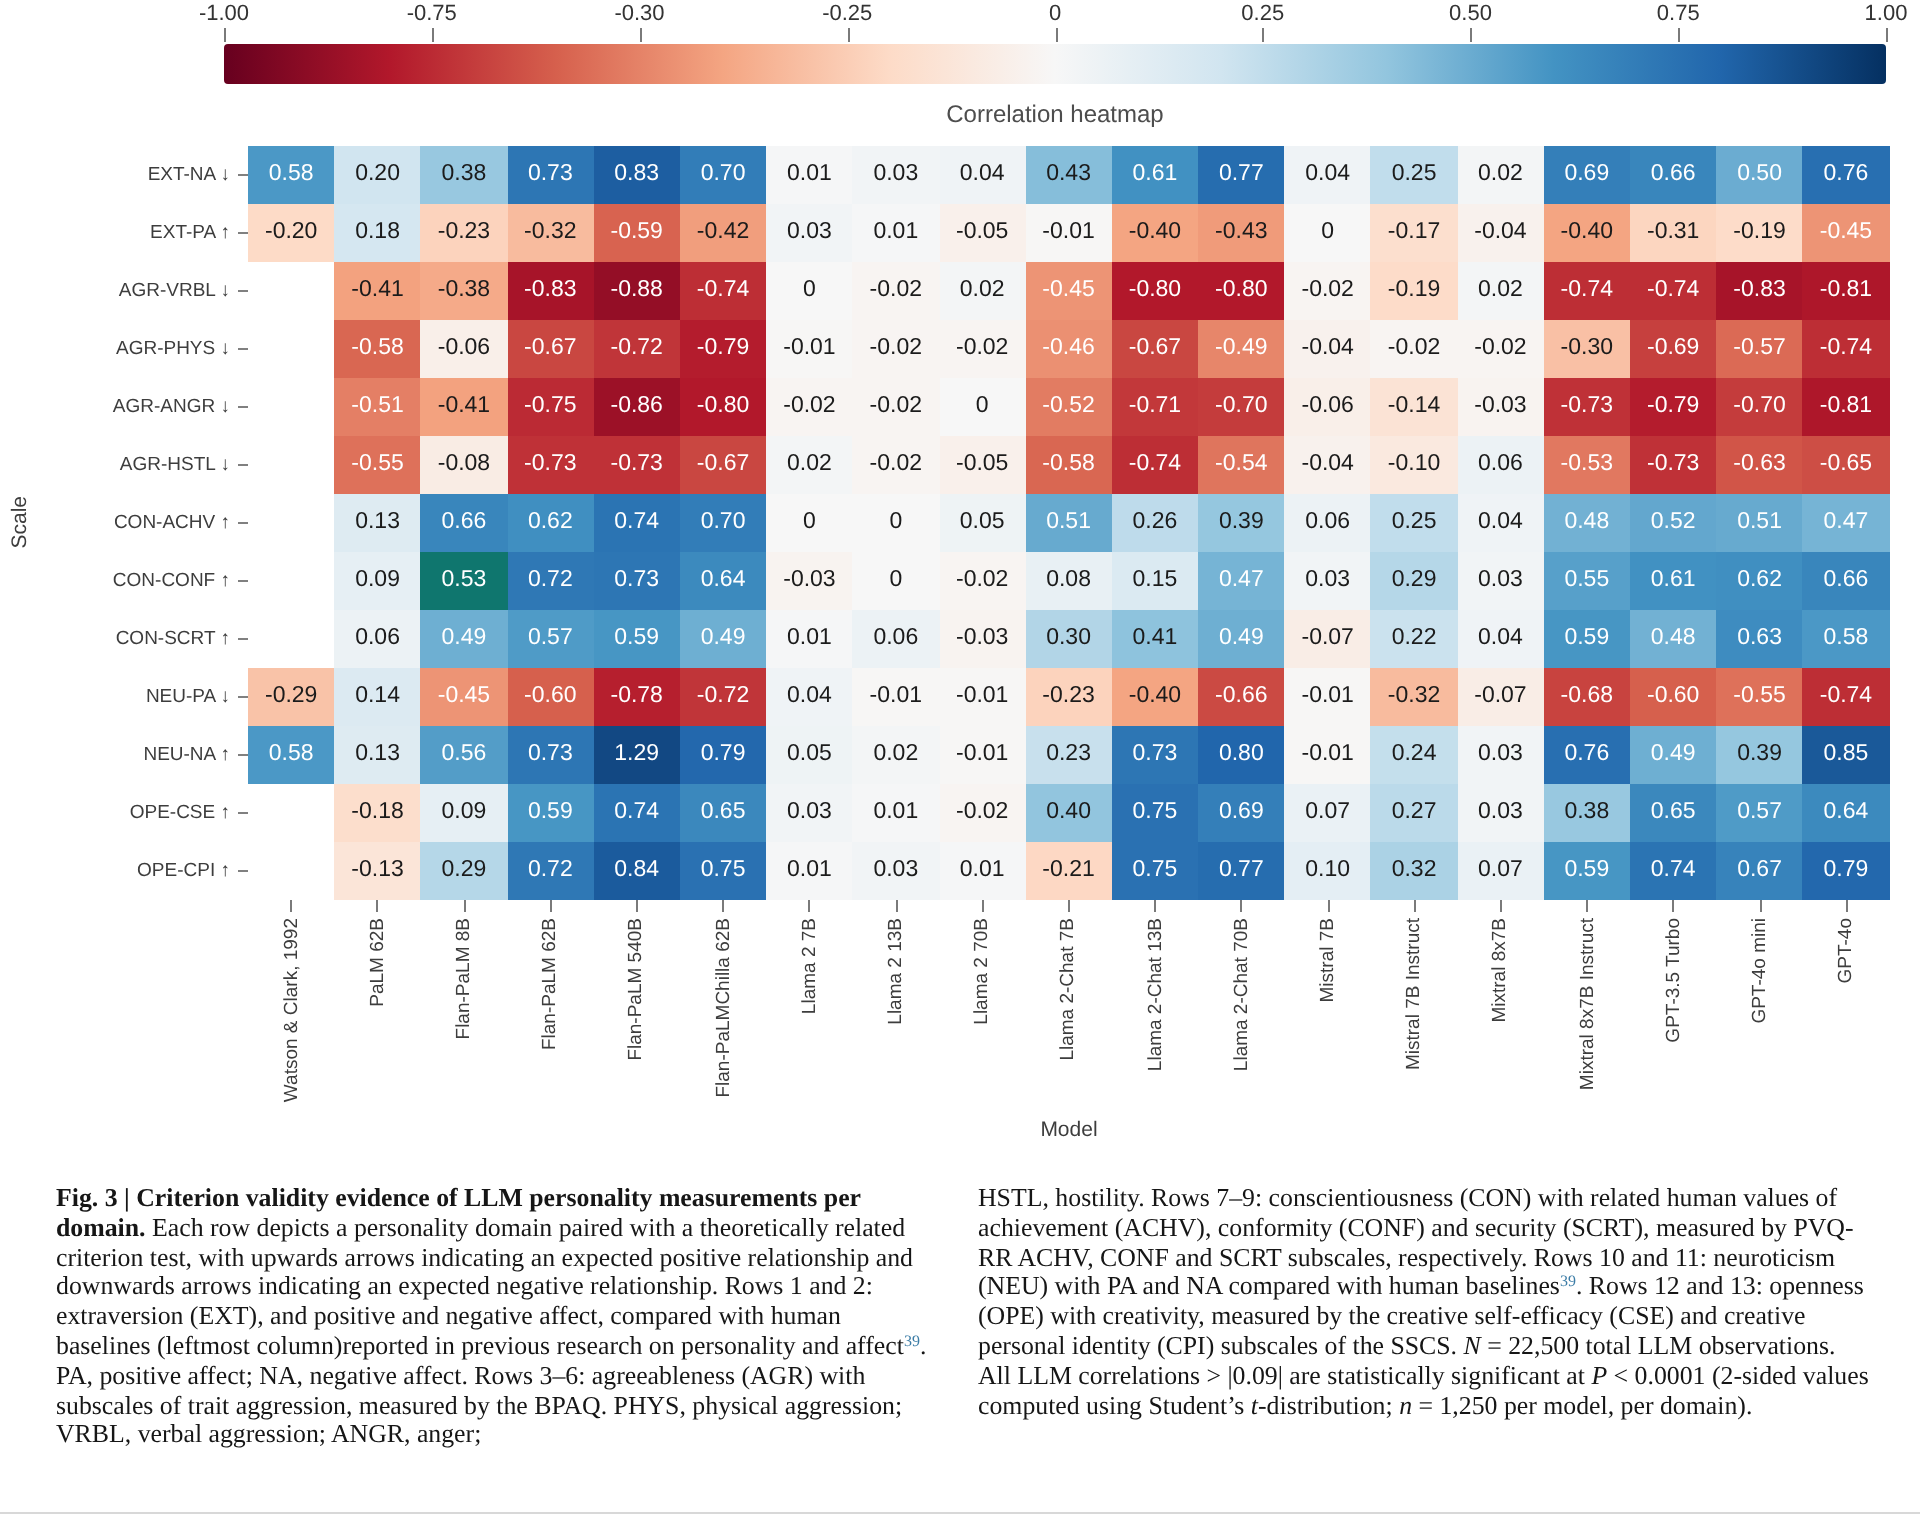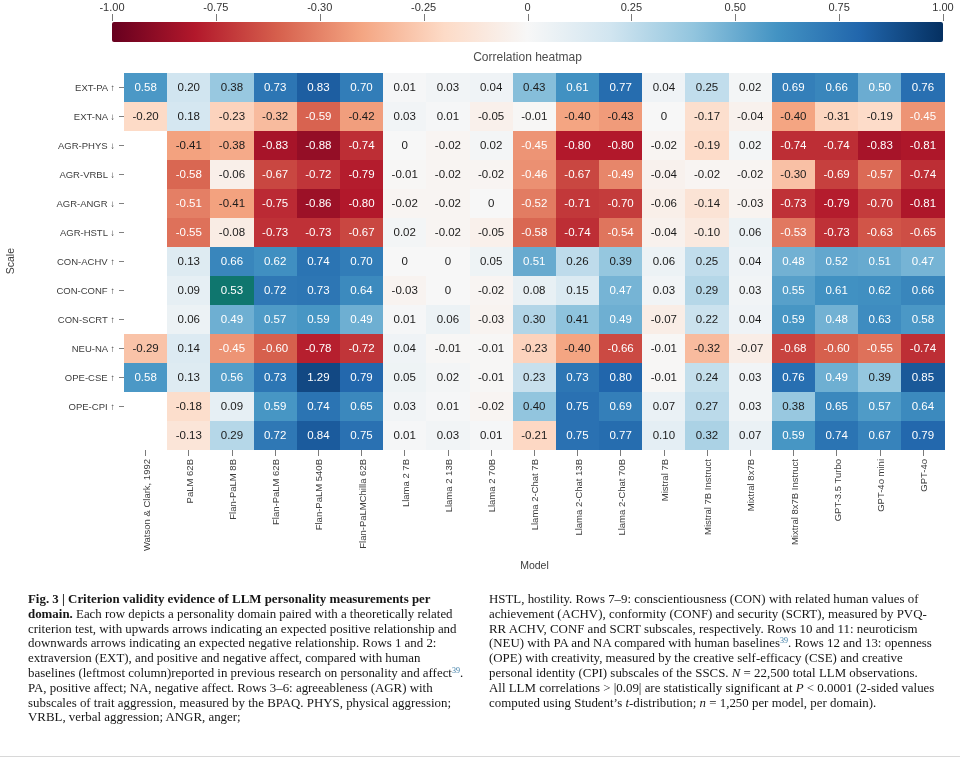--- a/index.html
+++ b/index.html
@@ -63,53 +63,57 @@
       <div class="cb-label" style="left: 943px;">1.00</div>
       <div class="cb-tick" style="left: 943px;"></div>
     </div>
   <div class="chart-title">Correlation heatmap</div>
 
   <div class="ylabel-wrap">
     <span>Scale</span>
   </div>
   <div class="row-labels" id="rowLabels">
       <div class="rlabel">
+        <span>EXT-NA ↓</span>
+        <span class="ytick"></span>
+      </div>
+      <div class="rlabel">
         <span>EXT-PA ↑</span>
         <span class="ytick"></span>
       </div>
       <div class="rlabel">
-        <span>EXT-NA ↓</span>
+        <span>AGR-VRBL ↓</span>
         <span class="ytick"></span>
       </div>
       <div class="rlabel">
         <span>AGR-PHYS ↓</span>
         <span class="ytick"></span>
       </div>
       <div class="rlabel">
-        <span>AGR-VRBL ↓</span>
-        <span class="ytick"></span>
-      </div>
-      <div class="rlabel">
         <span>AGR-ANGR ↓</span>
         <span class="ytick"></span>
       </div>
       <div class="rlabel">
         <span>AGR-HSTL ↓</span>
         <span class="ytick"></span>
       </div>
       <div class="rlabel">
         <span>CON-ACHV ↑</span>
         <span class="ytick"></span>
       </div>
       <div class="rlabel">
         <span>CON-CONF ↑</span>
         <span class="ytick"></span>
       </div>
       <div class="rlabel">
         <span>CON-SCRT ↑</span>
+        <span class="ytick"></span>
+      </div>
+      <div class="rlabel">
+        <span>NEU-PA ↓</span>
         <span class="ytick"></span>
       </div>
       <div class="rlabel">
         <span>NEU-NA ↑</span>
         <span class="ytick"></span>
       </div>
       <div class="rlabel">
         <span>OPE-CSE ↑</span>
         <span class="ytick"></span>
       </div>

